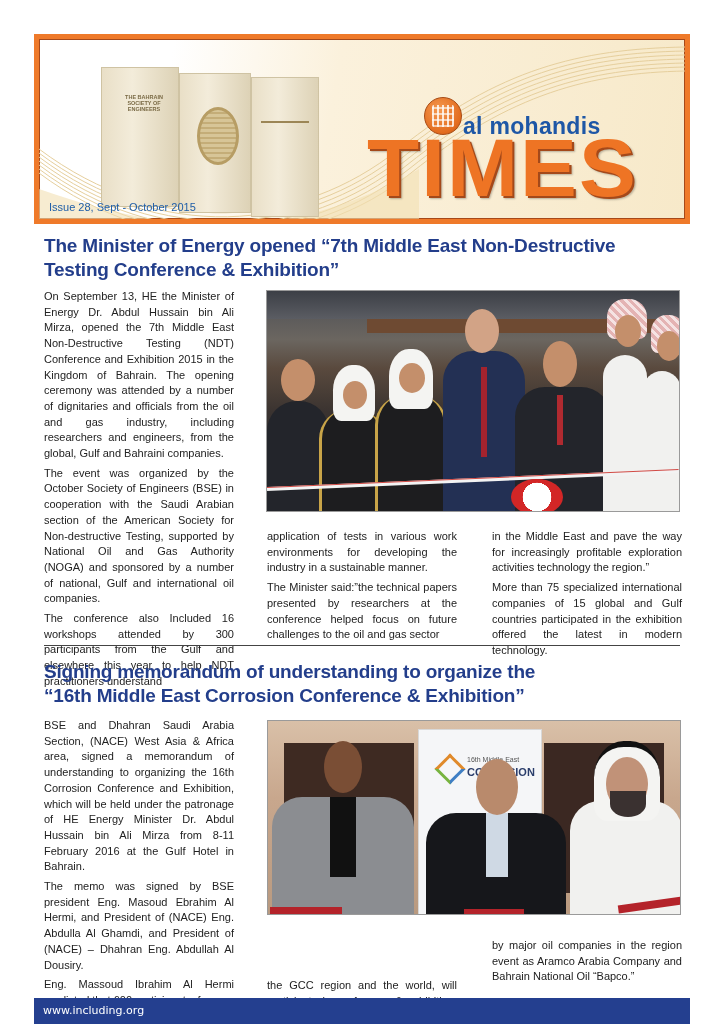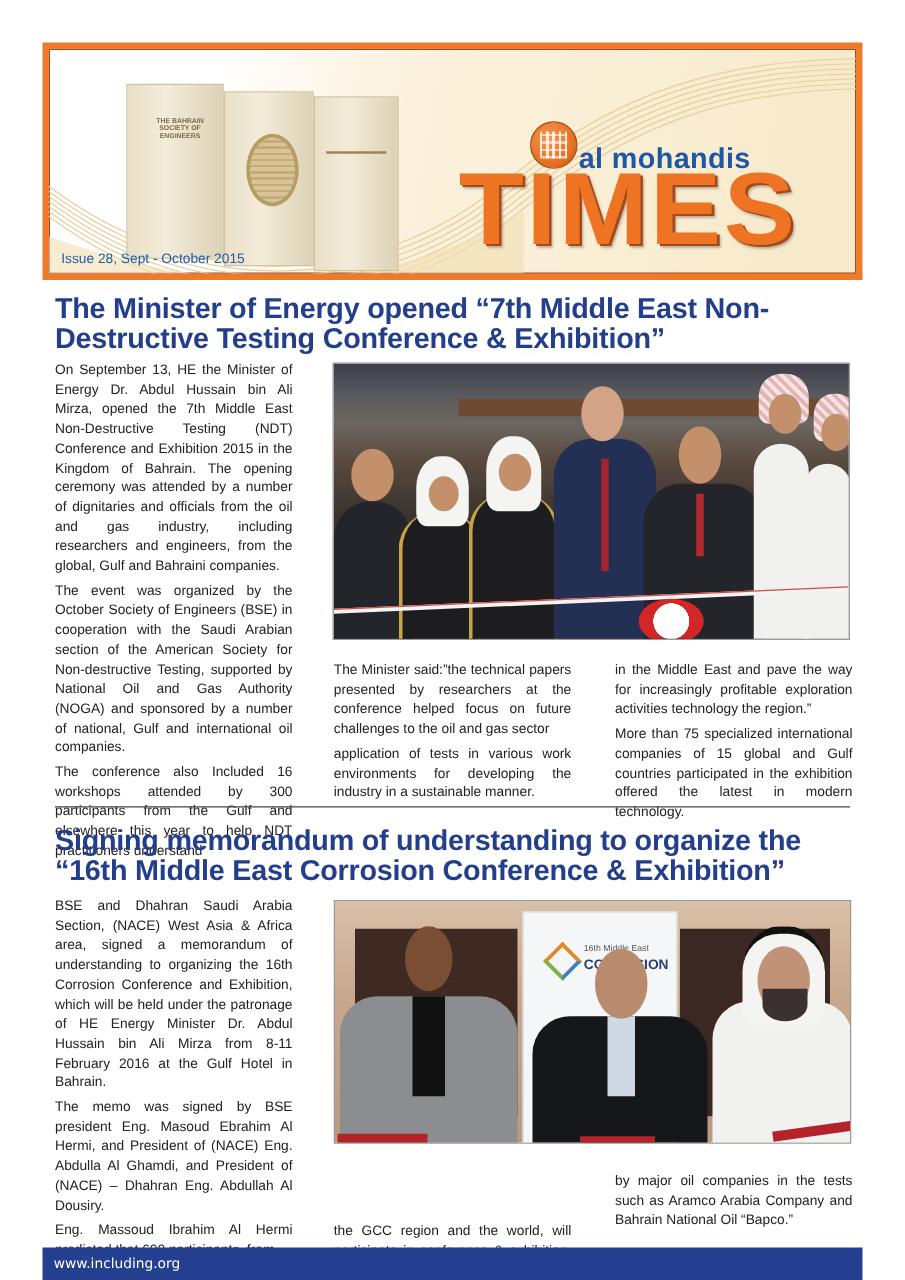--- a/index.html
+++ b/index.html
@@ -64,21 +64,21 @@
       position: absolute; left: 328px; top: 88px;
       font-size: 82px; font-weight: bold; color: #ee7424; letter-spacing: 2px;
       line-height: 82px;
       text-shadow: 2px 2px 0 #a4491a, 3px 3px 2px rgba(0,0,0,0.25);
       transform: scaleX(1.04); transform-origin: left top;
     }
 
     
     .headline {
       position: absolute; left: 44px; width: 640px;
-      font-size: 23px; font-weight: bold; color: #233e8b; line-height: 24px;
+      font-size: 19px; font-weight: bold; color: #233e8b; line-height: 24px;
       letter-spacing: -0.2px;
     }
     .headline.h1 { top: 234px; }
     .headline.h2 { top: 660px; }
 
     
     .col {
       position: absolute; font-size: 11px; line-height: 15.7px; color: #222;
       text-align: justify;
     }
@@ -225,22 +225,22 @@
 
   <div class="figure thobe" style="left:376px;top:80px;width:38px;height:142px;"></div>
   <div class="ghutra red" style="left:384px;top:24px;width:34px;height:38px;"></div>
   <div class="head" style="left:390px;top:40px;width:24px;height:30px;"></div>
 
   <div class="ribbon"></div>
   <div class="bow"></div>
 </div>
 
 <div class="col col2">
+  <p>application of tests in various work environments for developing the industry in a sustainable manner.</p>
   <p>The Minister said:”the technical papers presented by researchers at the conference helped focus on future challenges to the oil and gas sector</p>
-  <p>application of tests in various work environments for developing the industry in a sustainable manner.</p>
 </div>
 
 <div class="col col3">
   <p>in the Middle East and pave the way for increasingly profitable exploration activities technology the region.”</p>
   <p>More than 75 specialized international companies of 15 global and Gulf countries participated in the exhibition offered the latest in modern technology.</p>
 </div>
 
 <div class="separator"></div>
 
 <h2 class="headline h2">
@@ -279,18 +279,18 @@
   <div class="folder" style="left:2px;top:186px;width:72px;"></div>
   <div class="folder" style="left:196px;top:188px;width:60px;"></div>
   <div class="folder" style="left:350px;top:180px;width:64px;transform:rotate(-8deg);"></div>
 </div>
 
 <div class="col col2b">
   <p>the GCC region and the world, will participate in conference &amp; exhibition. The conference will be supported</p>
 </div>
 
 <div class="col col3b">
-  <p>by major oil companies in the tests such as Aramco Arabia Company and Bahrain National Oil “Bapco.”</p>
+  <p>by major oil companies in the region event as Aramco Arabia Company and Bahrain National Oil “Bapco.”</p>
 </div>
 
 <footer class="footer">
   <a class="url">www.including.org</a>
 </footer>
 
 </body></html>

